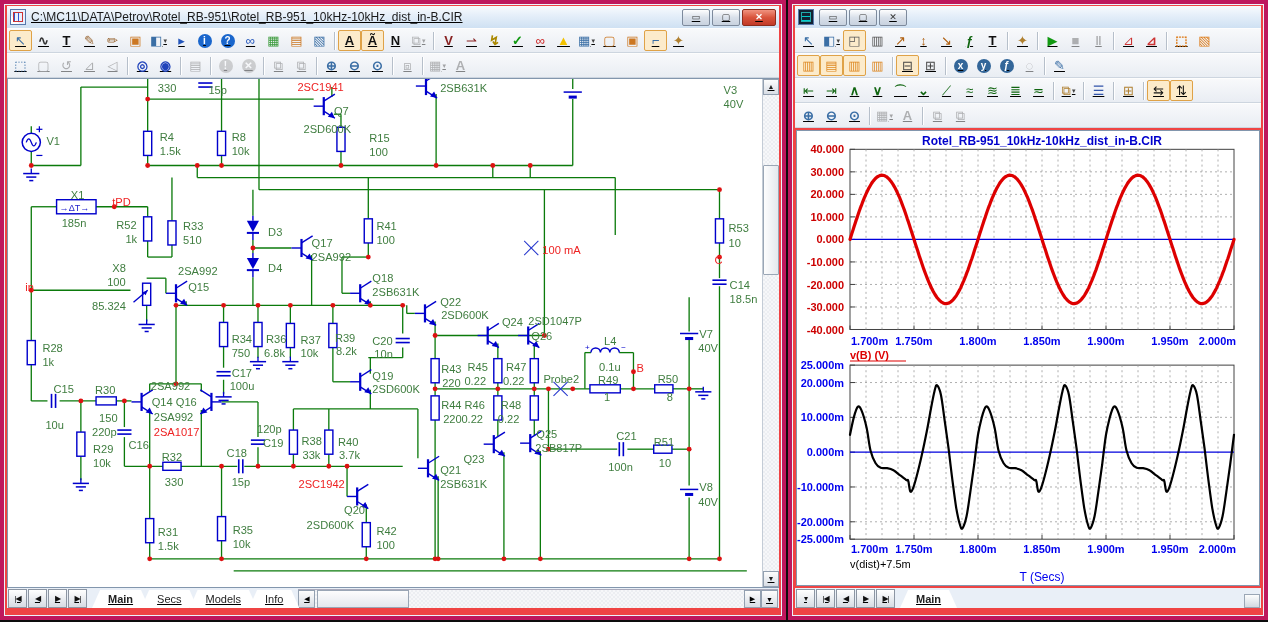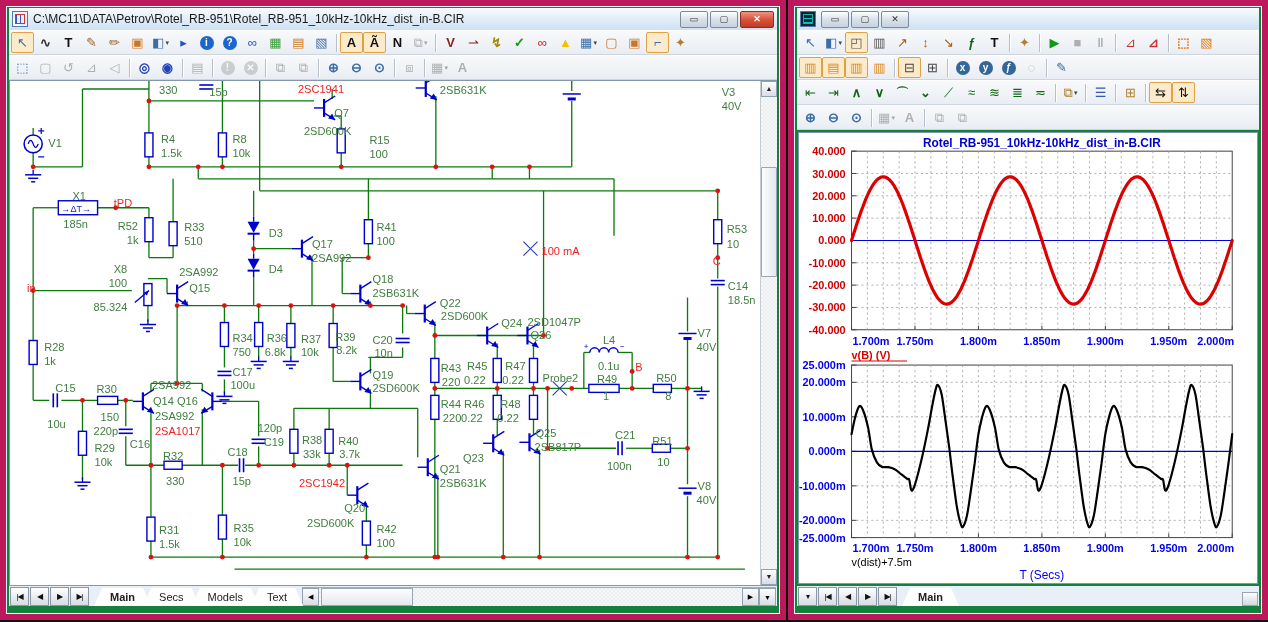--- a/index.html
+++ b/index.html
@@ -1,19 +1,19 @@
 <!DOCTYPE html>
 <html><head>
 <meta charset="utf-8">
 <style>
   * { margin:0; padding:0; box-sizing:border-box; }
   html,body { width:1268px; height:622px; background:#0d0d0d; overflow:hidden;
               font-family:"Liberation Sans", sans-serif; }
-  .win { position:absolute; top:0; background:#15803d; border:6px solid #be185d;
-         box-shadow: inset 0 0 0 1px #ecf4fb; display:flex; flex-direction:column; }
+  .win { position:absolute; top:0; background:#ef4444; border:4px solid #be185d;
+         box-shadow: inset 0 0 0 1px #ecf4fb; display:flex; flex-direction:column;text-decoration:underline; }
   #leftwin { left:0; width:786px; height:620px; padding:2px 3px 8px 3px; }
   #rightwin { left:788px; width:480px; height:620px; padding:2px 3px 8px 3px; }
   .titlebar { height:22px; display:flex; align-items:center; gap:5px; padding:0 3px;
               background:linear-gradient(#f8fbfe,#e4eef9 45%,#cfe1f3);
               font-size:12px; color:#1a1a1a; }
   .title-text { flex:1; white-space:nowrap; overflow:hidden; }
   .capbtns { display:flex; gap:2px; }
   .capbtn { width:28px; height:17px; border:1px solid #7d8a9c; border-radius:2px;
             background:linear-gradient(#fefefe,#d9e0ea 50%,#c8d2df);
             font-size:9px; line-height:14px; text-align:center; color:#333; }
@@ -777,21 +777,21 @@
   </div>
   <div class="tabbar">
     <div class="nav">|◀</div>
     <div class="nav">◀</div>
     <div class="nav">▶</div>
     <div class="nav">▶|</div>
     <div class="tabs">
         <div class="tab active">Main</div>
         <div class="tab">Secs</div>
         <div class="tab">Models</div>
-        <div class="tab">Text</div>
+        <div class="tab">Info</div>
       </div>
     <div class="hscroll">
       <div class="hbtn">◀</div>
       <div class="htrack">
         <div class="hthumb" style="left:2px;width:92px;"></div>
       </div>
       <div class="hbtn">▶</div>
       <div class="corner">▼</div>
     </div>
   </div>

